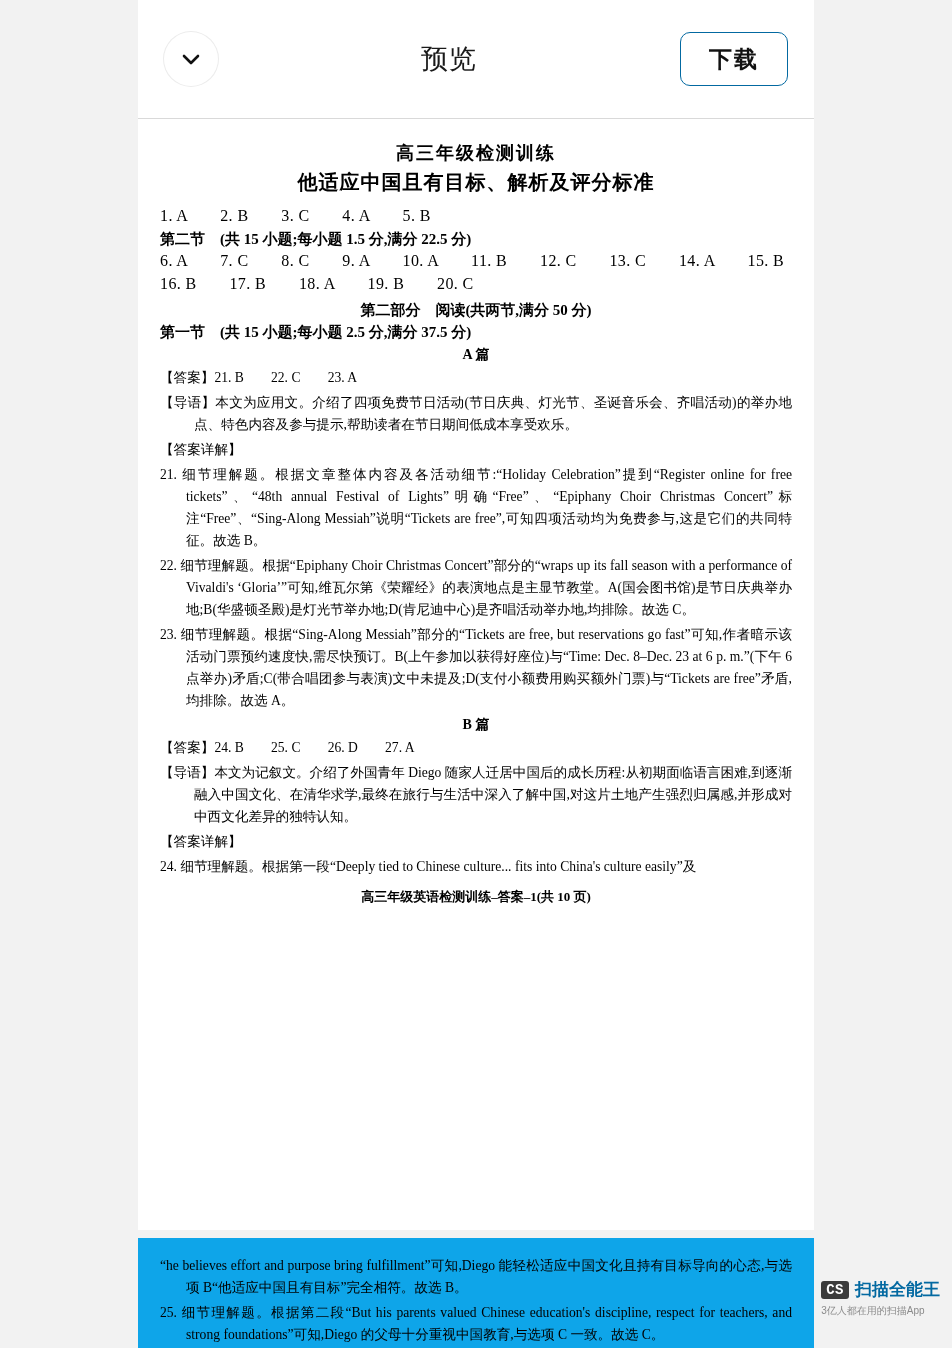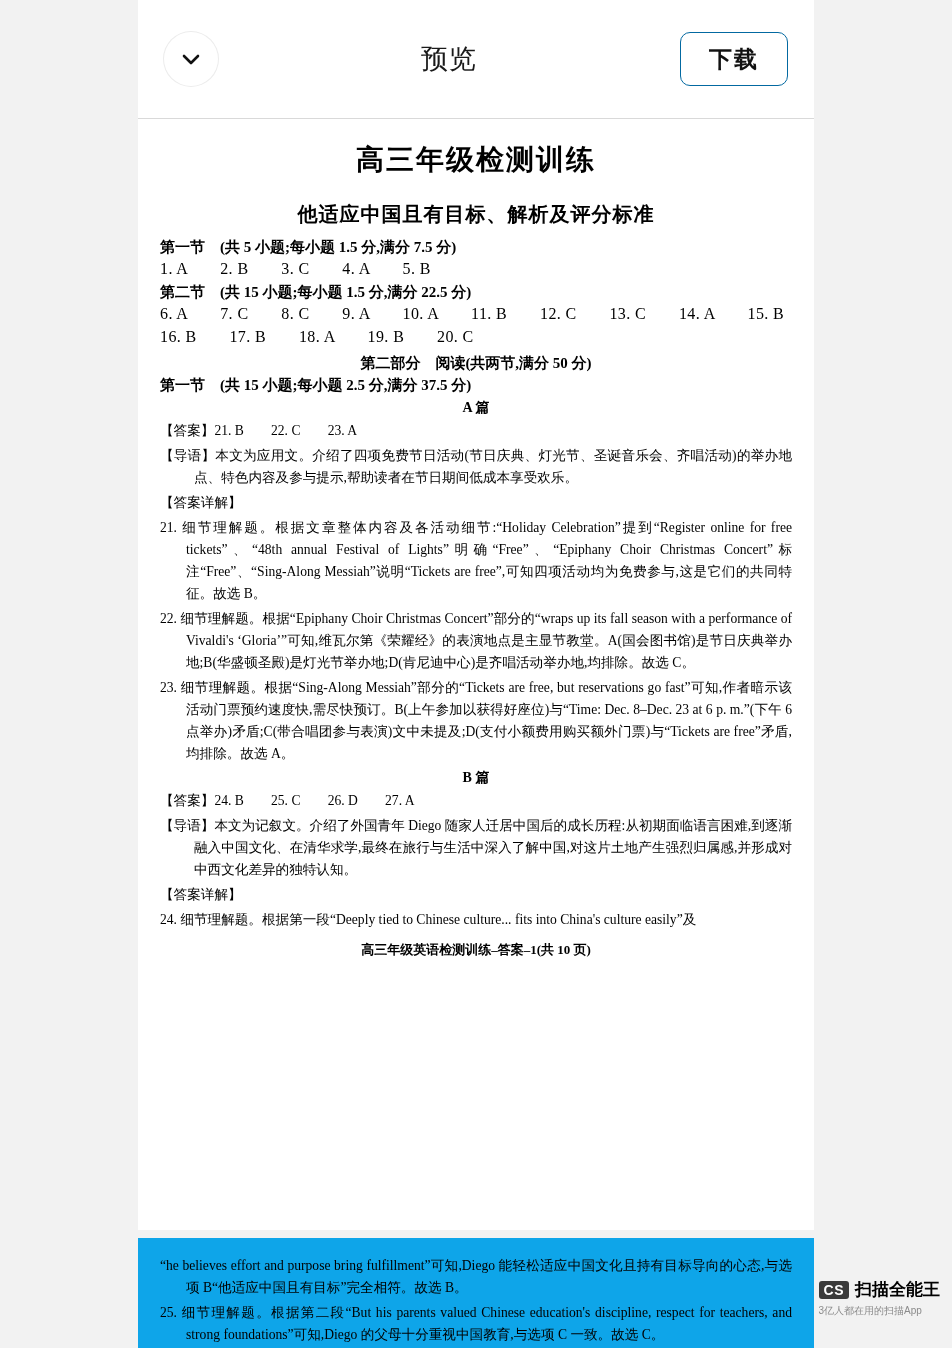--- a/index.html
+++ b/index.html
@@ -83,24 +83,24 @@
     overflow: hidden;
   }
   .page .rule {
     border-top: 1px solid #d9d9d9;
     margin: 0 -22px 14px -22px;
   }
   .doc-title {
     text-align: center;
     font-family: "Liberation Sans", sans-serif;
     font-weight: bold;
-    font-size: 28px;
+    font-size: 18px;
     letter-spacing: 2px;
     color: #000;
-    margin: 22px 0 22px 0;
+    margin: 22px 0 4px 0;
   }
   .doc-subtitle {
     text-align: center;
     font-family: "Liberation Sans", sans-serif;
     font-weight: bold;
     font-size: 20px;
     letter-spacing: 1px;
     color: #000;
     margin: 0 0 10px 0;
   }
@@ -173,31 +173,31 @@
     right: 12px;
     bottom: 30px;
     display: flex;
     flex-direction: column;
     align-items: flex-start;
   }
   .wm-row { display: flex; align-items: center; gap: 6px; }
   .wm-badge {
     background: #3b3b3b;
     color: #fff;
-    font-family: Liberation Sans, sans-serif;
+    font-family: Liberation Mono, monospace;
     font-weight: bold;
     font-size: 14px;
     padding: 1px 5px;
     border-radius: 3px;
     letter-spacing: 0.5px;
   }
   .wm-text {
     font-family: "Liberation Sans", sans-serif;
     font-size: 17px;
-    color: #000000;
+    color: #0369a1;
     font-weight: bold;
   }
   .wm-sub {
     font-family: "Liberation Sans", sans-serif;
     font-size: 10px;
     color: #8b8b8b;
     margin-top: 3px;
   }
 </style>
 </head>
@@ -214,21 +214,20 @@
     <div class="topbar-title">预览</div>
     <div class="download-btn">下载</div>
   </div>
 
   <div class="page">
     <div class="rule"></div>
 
     <div class="doc-title">高三年级检测训练</div>
     <div class="doc-subtitle">他适应中国且有目标、解析及评分标准</div>
 
-    <div class="sec-head">第一节　(共 5 小题;每小题 1.5 分,满分 7.5 分)</div>
     <div class="ansrow">1. A　　2. B　　3. C　　4. A　　5. B</div>
     <div class="sec-head">第二节　(共 15 小题;每小题 1.5 分,满分 22.5 分)</div>
     <div class="ansrow">6. A　　7. C　　8. C　　9. A　　10. A　　11. B　　12. C　　13. C　　14. A　　15. B</div>
     <div class="ansrow">16. B　　17. B　　18. A　　19. B　　20. C</div>
 
     <div class="part-center">第二部分　阅读(共两节,满分 50 分)</div>
     <div class="sec-head">第一节　(共 15 小题;每小题 2.5 分,满分 37.5 分)</div>
 
     <div class="piece-label">A 篇</div>
     <div class="para">【答案】21. B　　22. C　　23. A</div>

